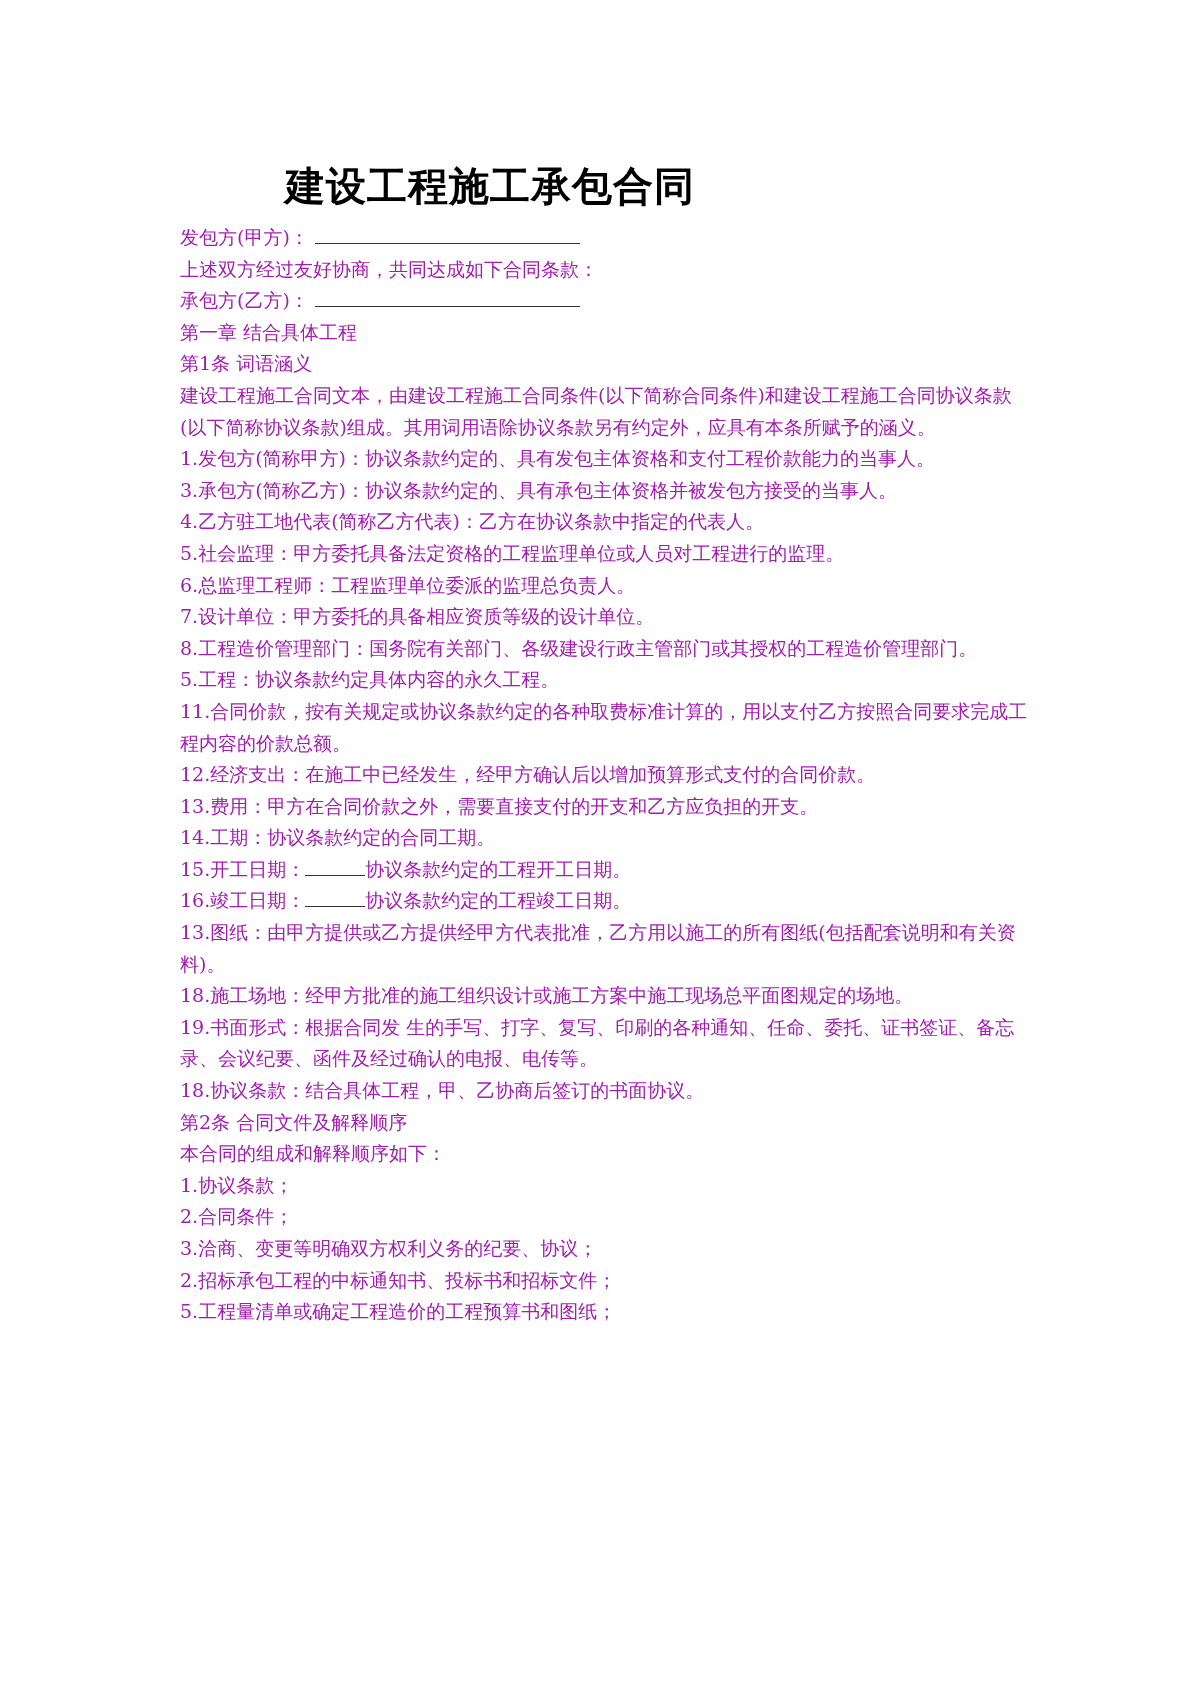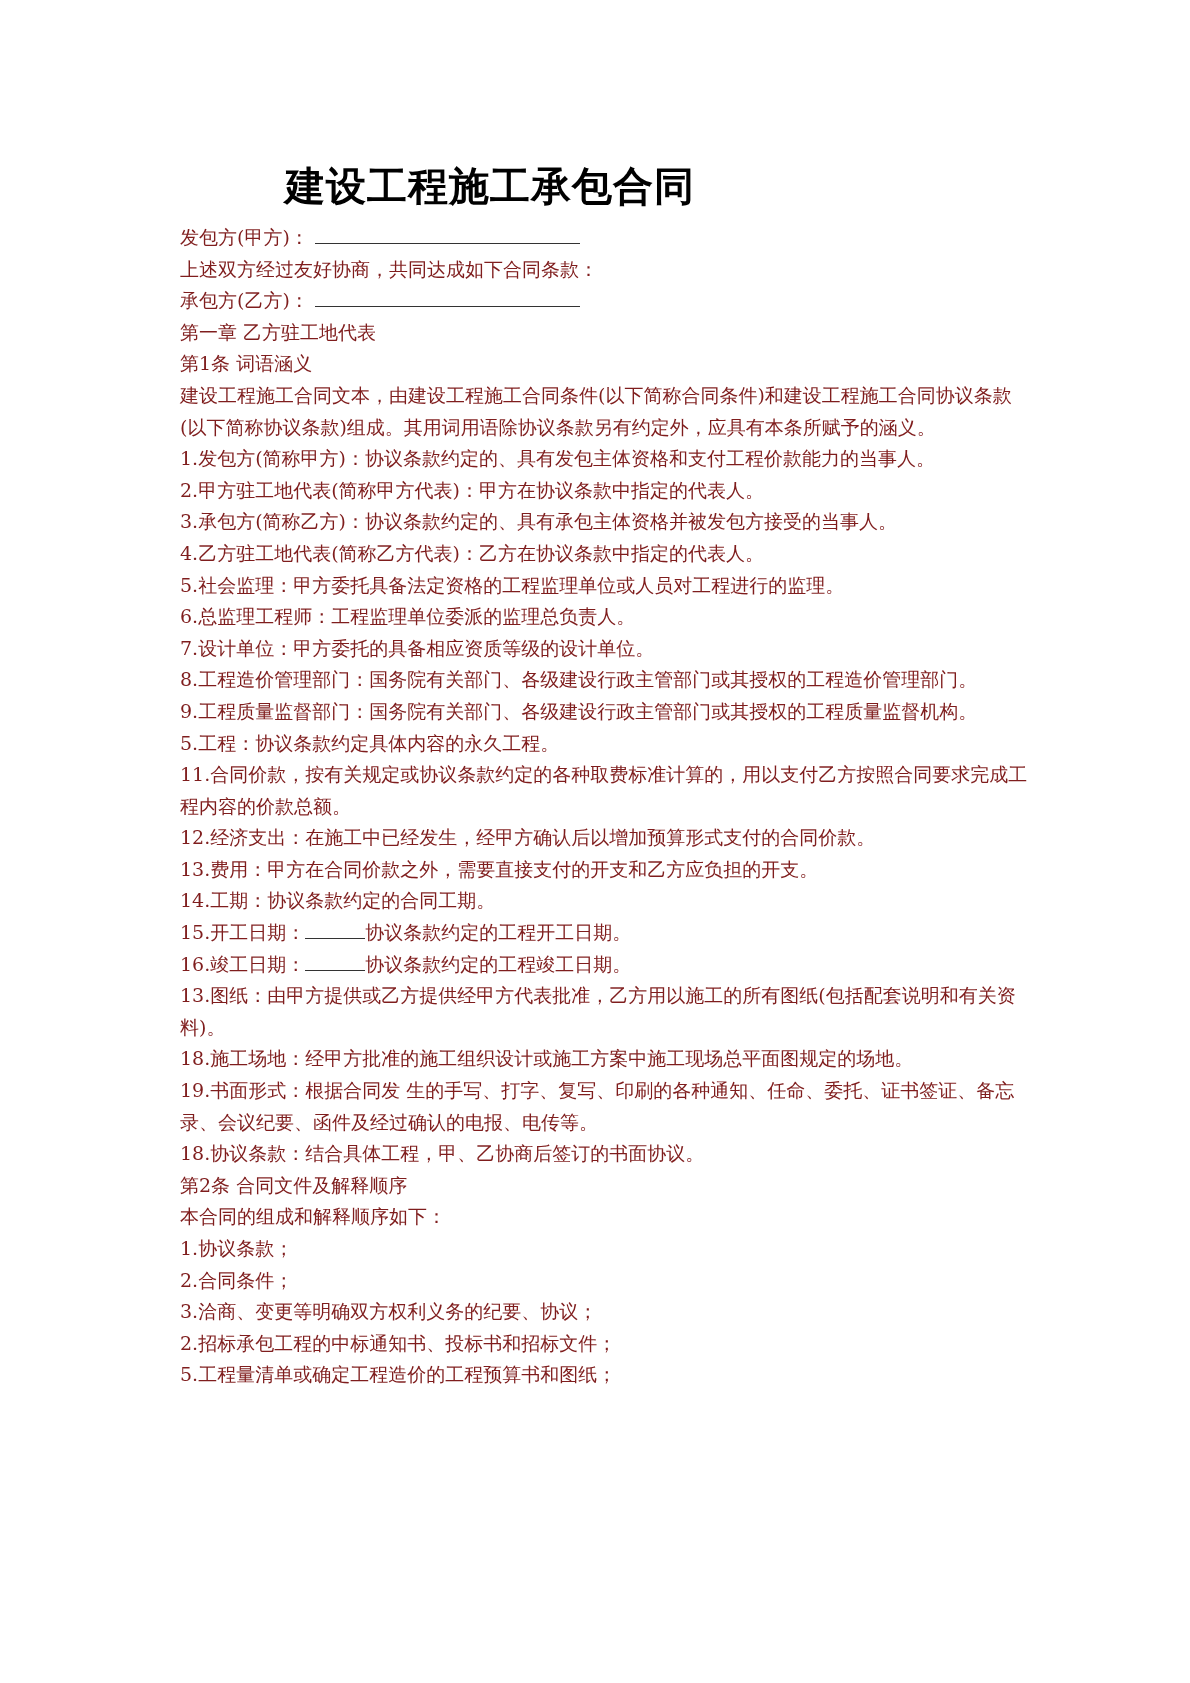--- a/index.html
+++ b/index.html
@@ -10,53 +10,51 @@
       font-family: "DejaVu Serif", "Liberation Serif", serif;
     }
     .title {
       position: absolute; left: 0; width: 980px; top: 158px;
       text-align: center; font-size: 40px; font-weight: bold; line-height: 56px;
       letter-spacing: 1px; color: #000;
       font-family: "DejaVu Serif", "Liberation Serif", serif;
     }
     .body {
       position: absolute; left: 180px; top: 222px; width: 850px;
-      font-size: 19px; line-height: 31.6px; color: #7f1d1d;
+      font-size: 19px; line-height: 31.6px; color: #a21caf;
     }
     .line { white-space: pre-wrap; word-break: break-all; }
     .blank {
       display: inline-block; border-bottom: 1px solid #333; vertical-align: baseline;
       height: 18px;
     }
     .blank-long { width: 265px; margin-left: 6px; }
     .blank-short { width: 60px; }
   </style>
 </head>
 <body>
 
 <div class="page">
   <div class="title">建设工程施工承包合同</div>
 
   <div class="body">
     <div class="line"><span>发包方(甲方)：</span><span class="blank blank-long"></span></div>
     <div class="line">上述双方经过友好协商，共同达成如下合同条款：</div>
     <div class="line"><span>承包方(乙方)：</span><span class="blank blank-long"></span></div>
-    <div class="line">第一章 乙方驻工地代表</div>
+    <div class="line">第一章 结合具体工程</div>
     <div class="line">第1条 词语涵义</div>
     <div class="line">建设工程施工合同文本，由建设工程施工合同条件(以下简称合同条件)和建设工程施工合同协议条款(以下简称协议条款)组成。其用词用语除协议条款另有约定外，应具有本条所赋予的涵义。</div>
 
     <div class="line">1.发包方(简称甲方)：协议条款约定的、具有发包主体资格和支付工程价款能力的当事人。</div>
-    <div class="line">2.甲方驻工地代表(简称甲方代表)：甲方在协议条款中指定的代表人。</div>
     <div class="line">3.承包方(简称乙方)：协议条款约定的、具有承包主体资格并被发包方接受的当事人。</div>
     <div class="line">4.乙方驻工地代表(简称乙方代表)：乙方在协议条款中指定的代表人。</div>
     <div class="line">5.社会监理：甲方委托具备法定资格的工程监理单位或人员对工程进行的监理。</div>
     <div class="line">6.总监理工程师：工程监理单位委派的监理总负责人。</div>
     <div class="line">7.设计单位：甲方委托的具备相应资质等级的设计单位。</div>
     <div class="line">8.工程造价管理部门：国务院有关部门、各级建设行政主管部门或其授权的工程造价管理部门。</div>
-    <div class="line">9.工程质量监督部门：国务院有关部门、各级建设行政主管部门或其授权的工程质量监督机构。</div>
     <div class="line">5.工程：协议条款约定具体内容的永久工程。</div>
     <div class="line">11.合同价款，按有关规定或协议条款约定的各种取费标准计算的，用以支付乙方按照合同要求完成工程内容的价款总额。</div>
     <div class="line">12.经济支出：在施工中已经发生，经甲方确认后以增加预算形式支付的合同价款。</div>
     <div class="line">13.费用：甲方在合同价款之外，需要直接支付的开支和乙方应负担的开支。</div>
     <div class="line">14.工期：协议条款约定的合同工期。</div>
 
     <div class="line"><span>15.开工日期：</span><span class="blank blank-short"></span><span>协议条款约定的工程开工日期。</span></div>
     <div class="line"><span>16.竣工日期：</span><span class="blank blank-short"></span><span>协议条款约定的工程竣工日期。</span></div>
 
     <div class="line">13.图纸：由甲方提供或乙方提供经甲方代表批准，乙方用以施工的所有图纸(包括配套说明和有关资料)。</div>

